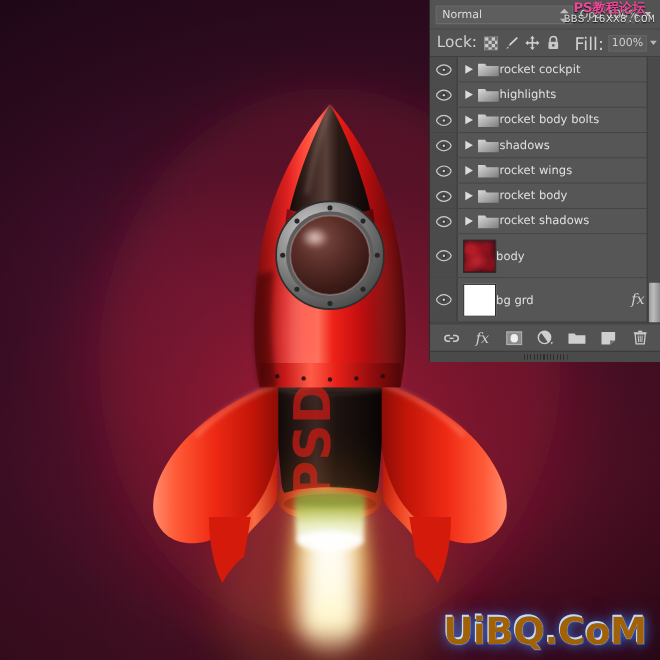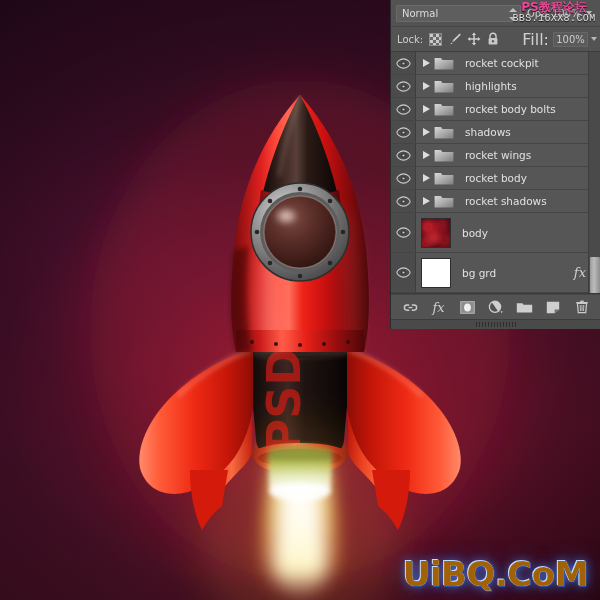--- a/index.html
+++ b/index.html
@@ -186,21 +186,21 @@
   
   .lock-row {
     display: flex;
     align-items: center;
     height: 25px;
     padding: 0 4px 0 6px;
     box-sizing: border-box;
     border-bottom: 1px solid #3e3e3e;
     background: #535353;
   }
-  .lock-label { font-size: 10px; color: #cfcfcf; margin-right: 5px; }
+  .lock-label { font-size: 14px; color: #cfcfcf; margin-right: 5px; }
   .lock-ico {
     width: 15px; height: 15px;
     margin-right: 4px;
     display: flex; align-items: center; justify-content: center;
   }
   .fill-label { margin-left: auto; font-size: 16px; color: #cfcfcf; }
   .fill-field {
     margin-left: 4px;
     width: 35px; height: 15px;
     background: #5b5b5b;
@@ -268,21 +268,21 @@
       radial-gradient(circle at 70% 20%, rgba(150,20,35,0.85) 0 10%, rgba(0,0,0,0) 38%),
       radial-gradient(circle at 40% 65%, rgba(200,40,50,0.8) 0 11%, rgba(0,0,0,0) 42%),
       radial-gradient(circle at 80% 75%, rgba(140,18,30,0.9) 0 13%, rgba(0,0,0,0) 45%),
       radial-gradient(circle at 12% 85%, rgba(175,25,38,0.75) 0 9%, rgba(0,0,0,0) 35%),
       radial-gradient(circle at 55% 42%, rgba(120,12,24,0.9) 0 14%, rgba(0,0,0,0) 48%),
       #3a060e;
   }
   .thumb-white { background: #ffffff; }
 
   .layer-name {
-    margin-left: 11px;
+    margin-left: 0;
     font-size: 10.5px;
     color: #e0e0e0;
     white-space: nowrap;
     overflow: hidden;
   }
   .fx-badge {
     margin-left: auto;
     margin-right: 4px;
     font-family: "DejaVu Serif", serif;
     font-style: italic;

